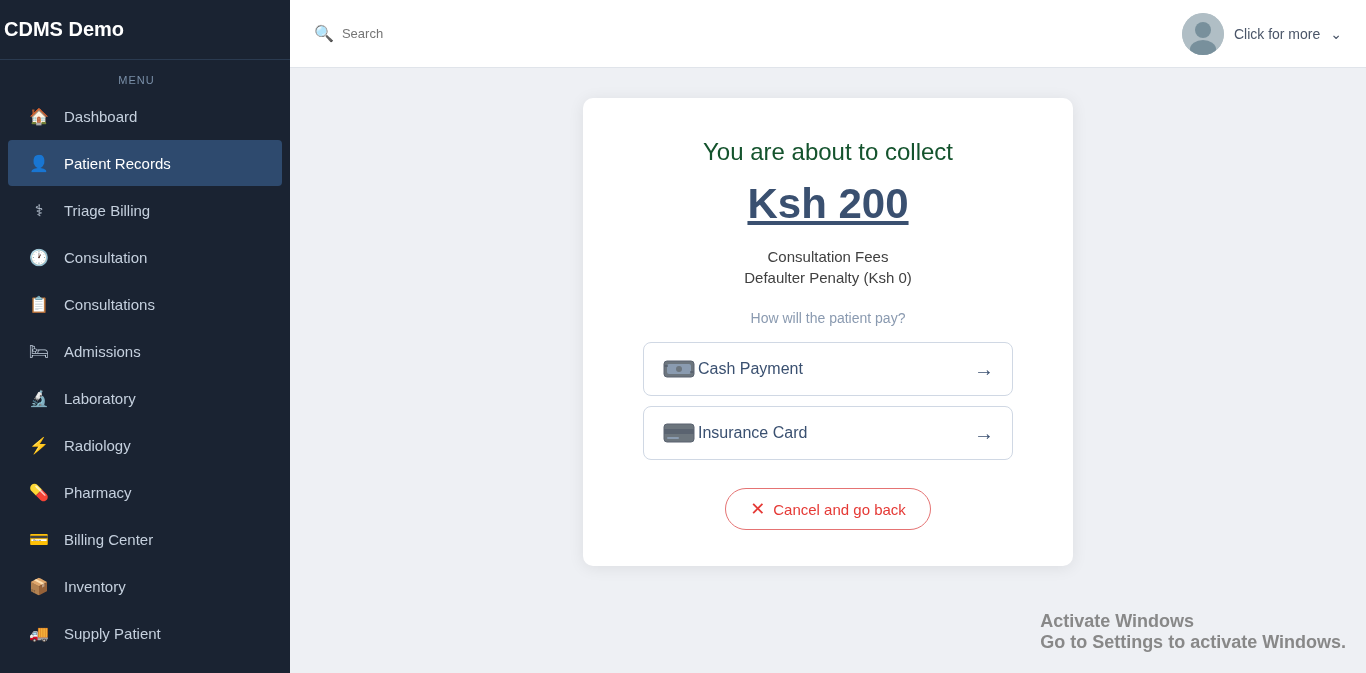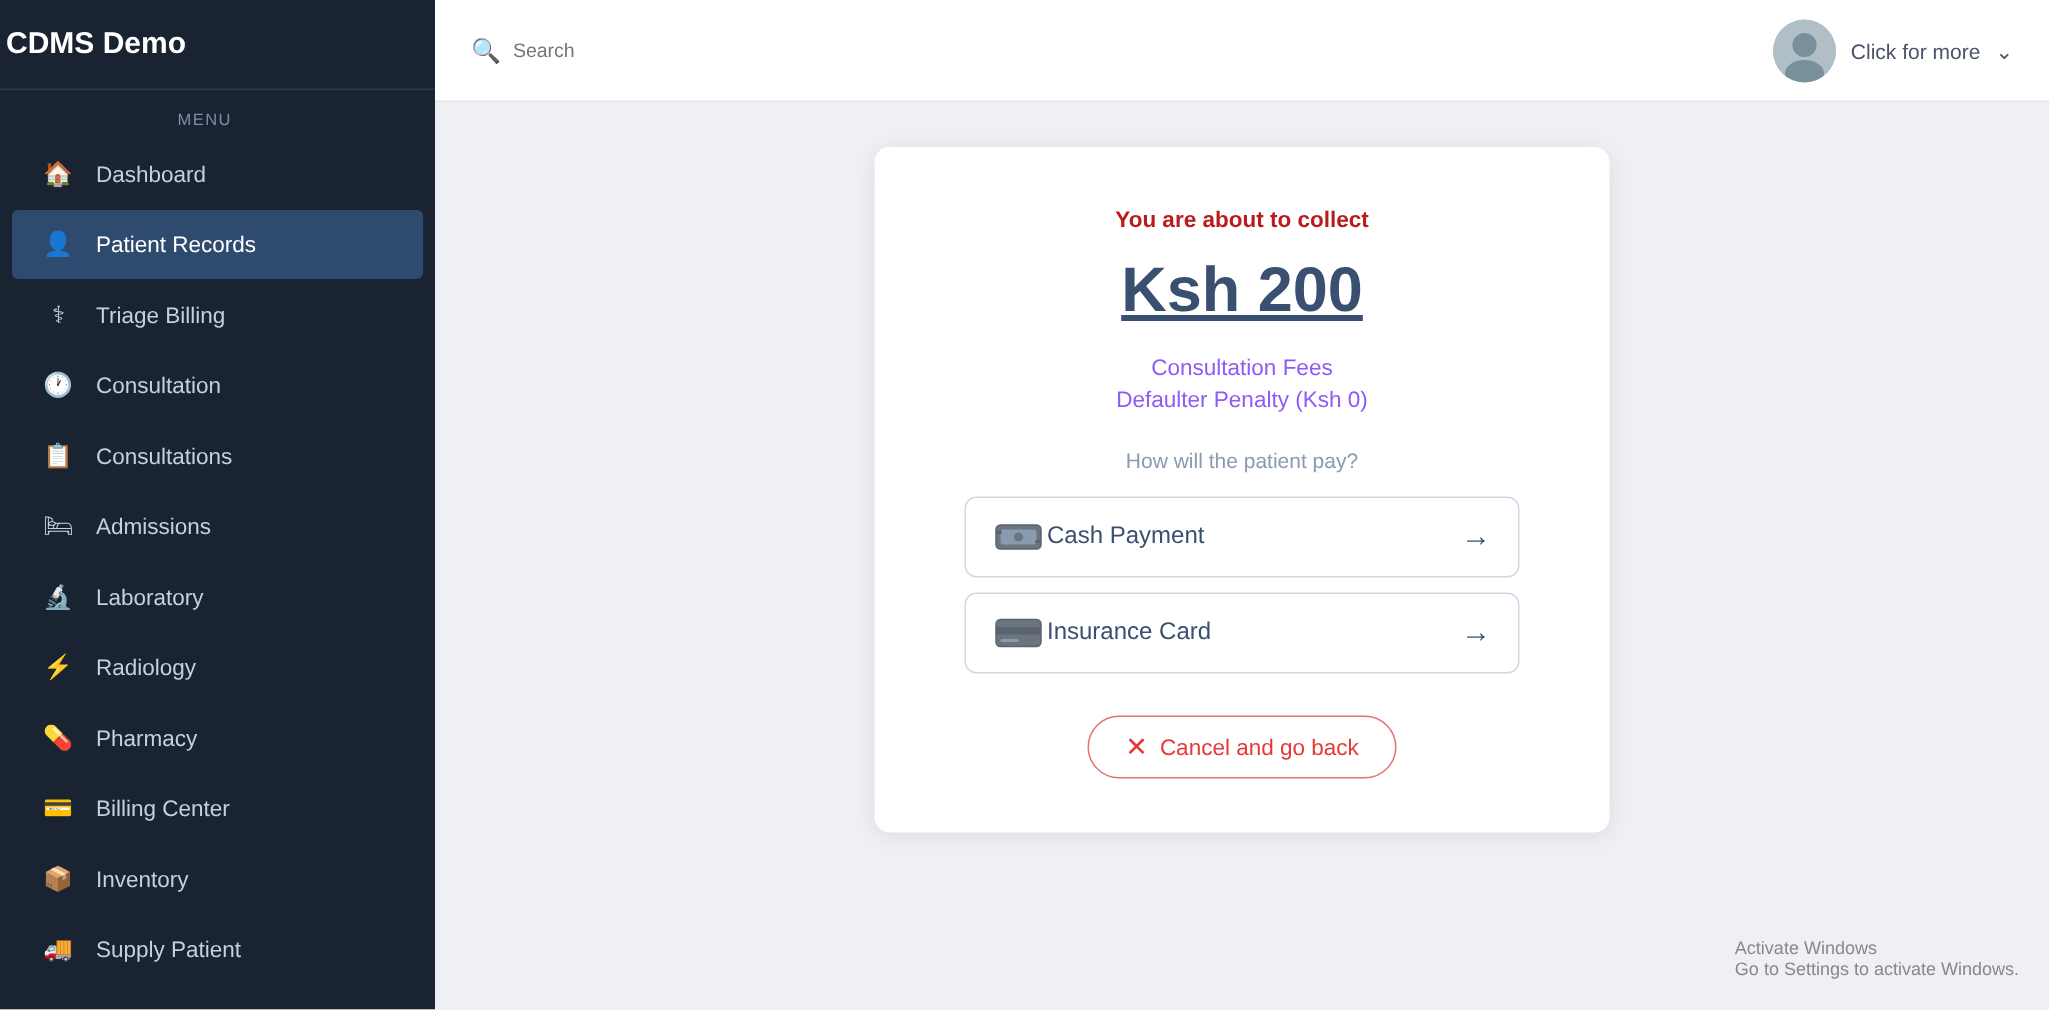--- a/index.html
+++ b/index.html
@@ -132,42 +132,41 @@
       background: #fff;
       border-radius: 10px;
       box-shadow: 0 2px 16px rgba(0,0,0,0.08);
       padding: 40px 60px 36px 60px;
       width: 490px;
       display: flex;
       flex-direction: column;
       align-items: center;
     }
     #collect-label {
-      font-size: 15px;
-      color: #b91c1c;
+      font-size: 24px;
+      color: #14532d;
       margin-bottom: 14px;
-      font-weight: bold;
     }
     #amount-label {
       font-size: 42px;
       font-weight: 700;
       color: #3a5070;
       margin-bottom: 20px;
       text-decoration: underline;
     }
     #fees-section {
       display: flex;
       flex-direction: column;
       align-items: center;
       gap: 4px;
       margin-bottom: 24px;
     }
     .fee-line {
       font-size: 15px;
-      color: #8b5cf6;
+      color: #404040;
     }
     #pay-question {
       font-size: 14px;
       color: #8a9ab0;
       margin-bottom: 16px;
     }
     #payment-options {
       width: 100%;
       display: flex;
       flex-direction: column;
@@ -218,22 +217,23 @@
       color: #e53935;
       font-size: 18px;
     }
 
     
     #windows-overlay {
       position: fixed;
       bottom: 20px;
       right: 20px;
       color: #888;
-      font-size: 12px;
+      font-size: 18px;
       pointer-events: none;
+      font-weight: bold;
     }
   </style>
 </head>
 <body>
 
 <div id="sidebar">
   <div id="sidebar-logo">CDMS Demo</div>
   <div id="sidebar-menu-label">MENU</div>
   <div id="sidebar-items">
       <div class="sidebar-item">

